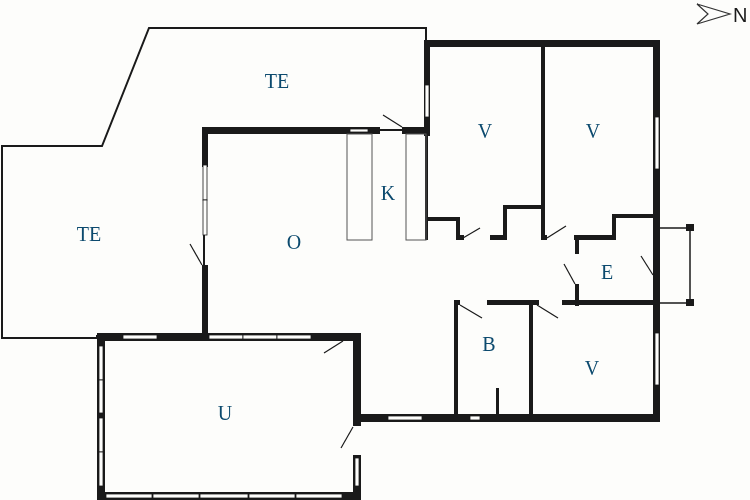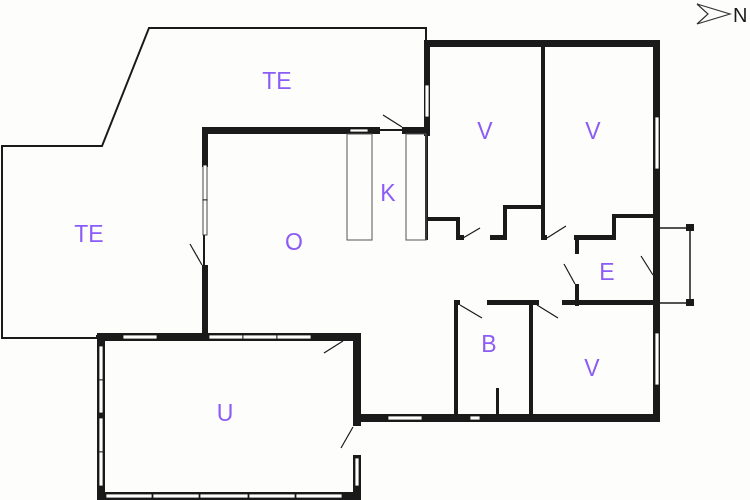--- a/index.html
+++ b/index.html
@@ -1,18 +1,18 @@
 <!DOCTYPE html>
 <html><head>
 <meta charset="utf-8">
 <style>
   html, body { margin: 0; padding: 0; background: #fdfdfb; }
   body { width: 750px; height: 500px; overflow: hidden; position: relative; font-family: "Liberation Sans", sans-serif; }
   svg { position: absolute; left: 0; top: 0; }
-  .label { position: absolute; font-size: 23px; color: #8b5cf6; transform: translate(-50%, -50%); font-family: Liberation Sans, sans-serif; }
+  .label { position: absolute; font-size: 20px; color: #0c4a6e; transform: translate(-50%, -50%); font-family: Liberation Serif, serif; }
   .compass-label { position: absolute; font-size: 20px; color: #1a1a1a; left: 733px; top: 4px; }
 </style>
 </head>
 <body>
 
 <svg width="750" height="500" viewBox="0 0 750 500">
 
   <polygon points="149,28 426,28 426,42 426,130 204,130 204,336 97,336 97,338 2,338 2,146 102,146" fill="none" stroke="#1a1a1a" stroke-width="2"></polygon>
 
   <g>

